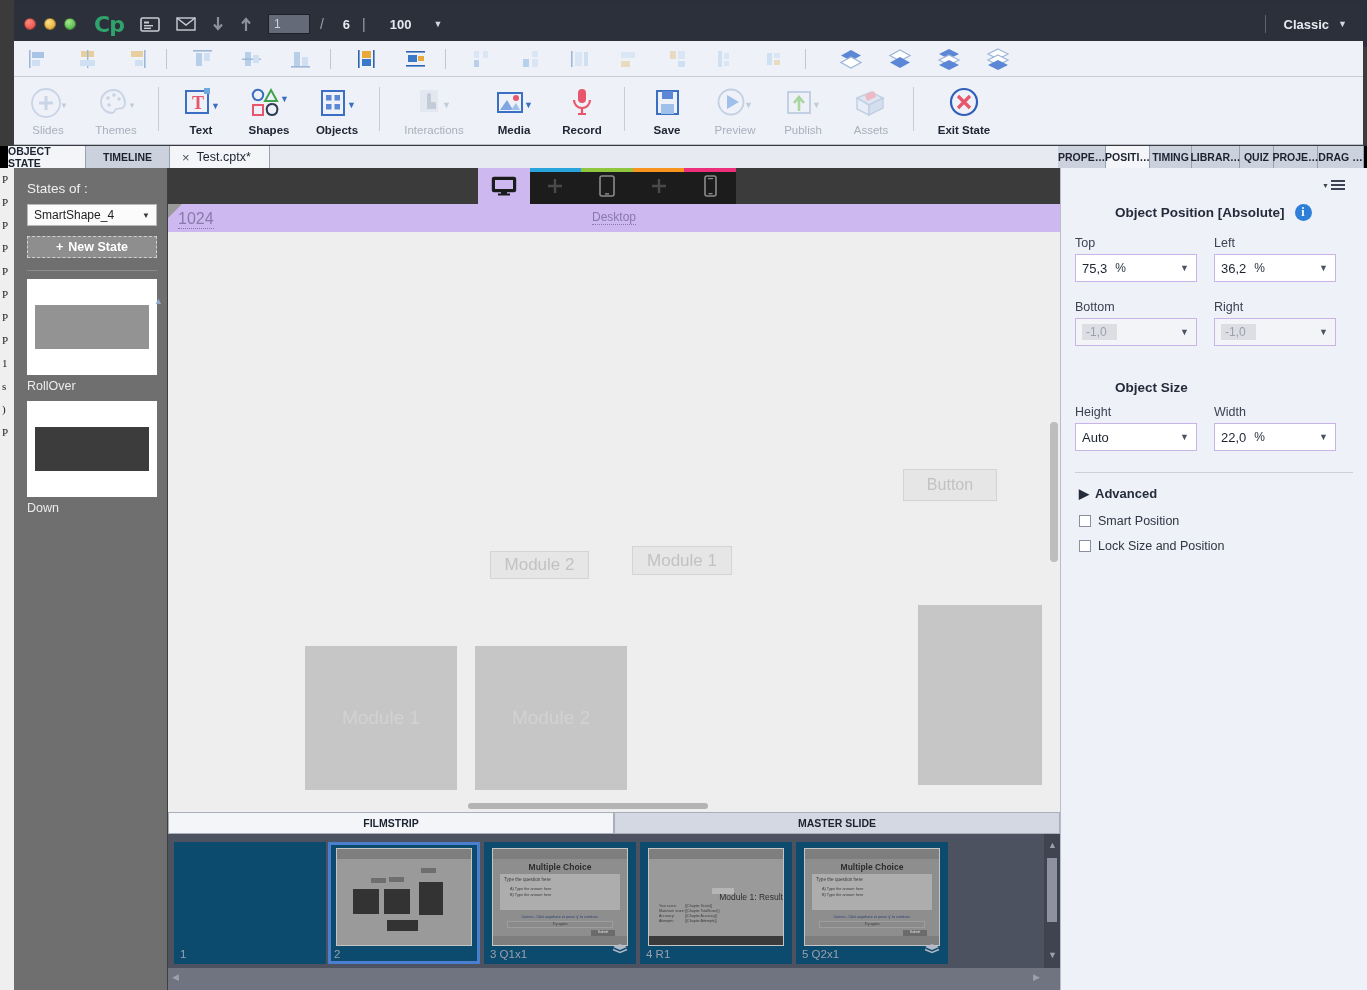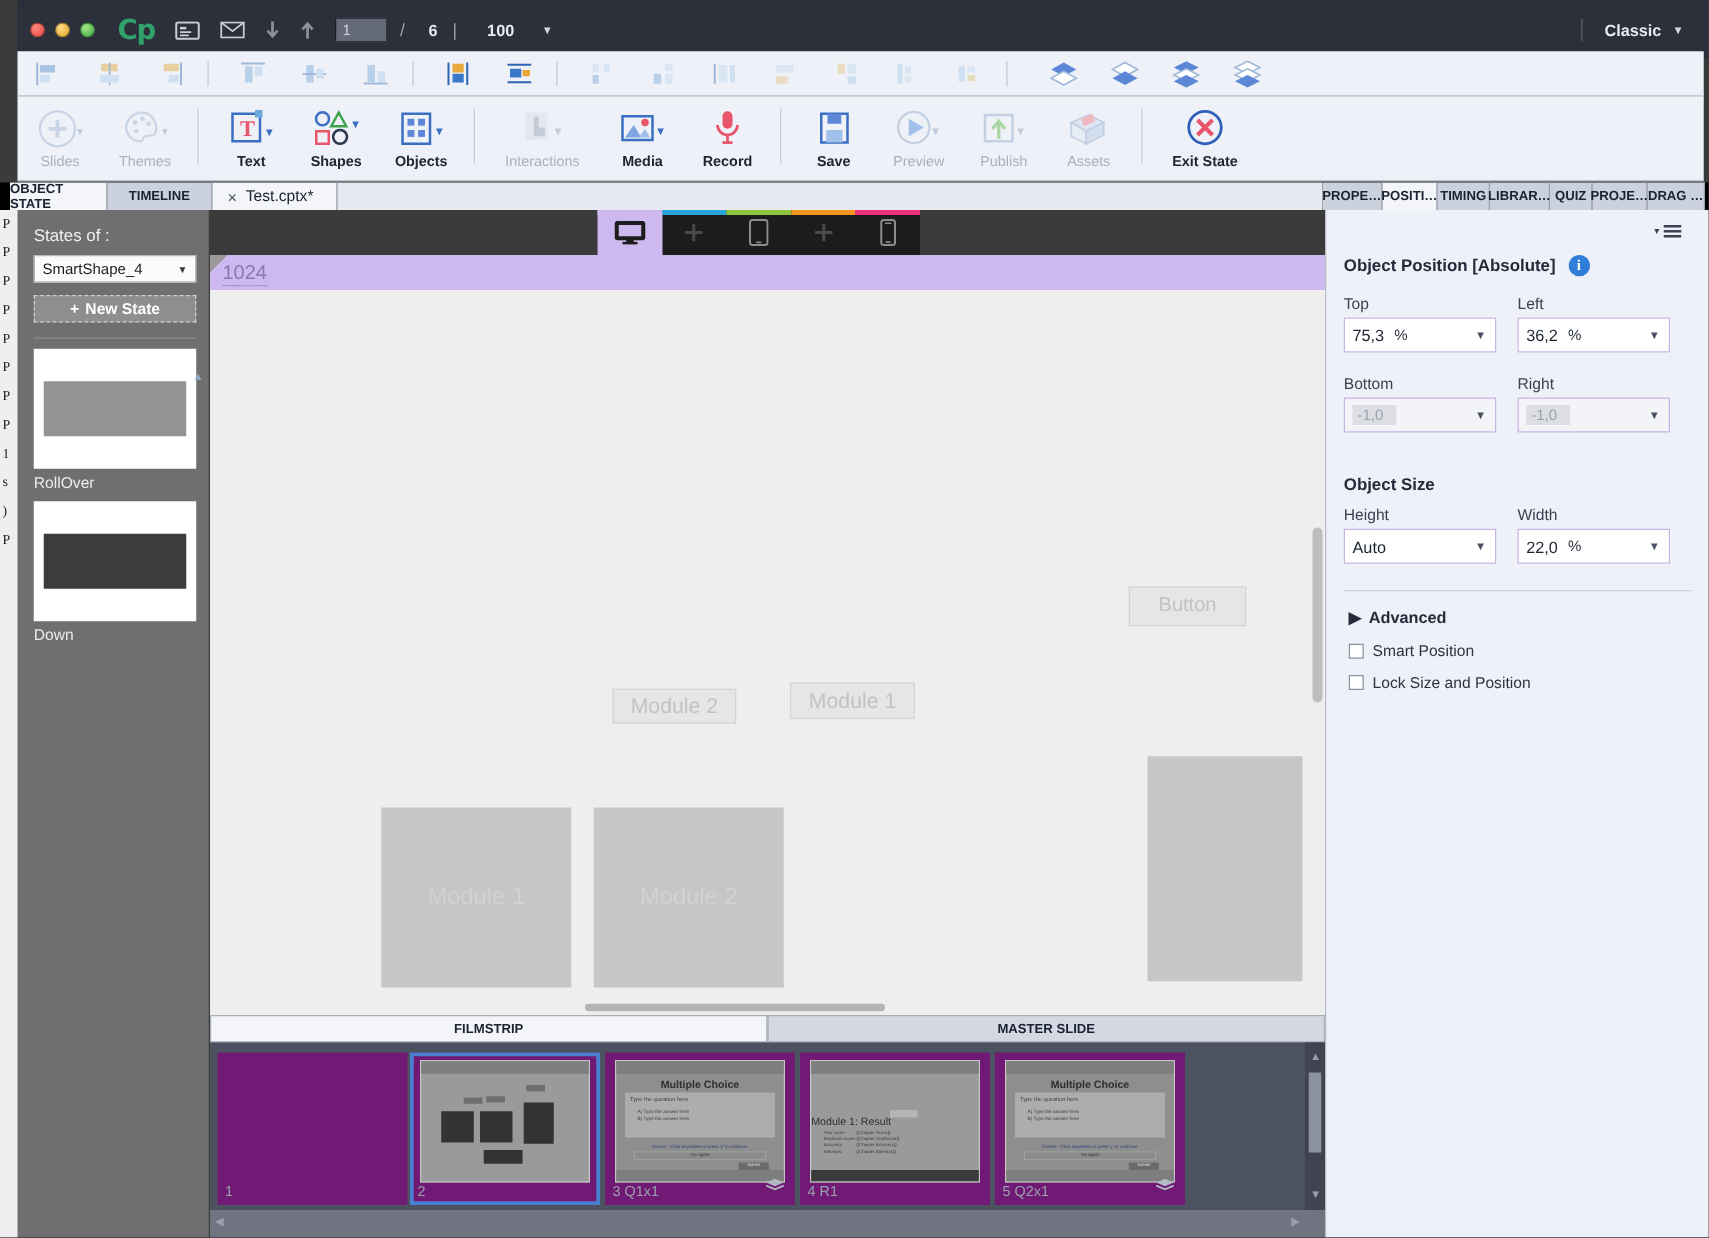--- a/index.html
+++ b/index.html
@@ -145,42 +145,42 @@
                     background:#b4b4b4; border-radius:3px; }
 
   
   .fsheader { position: absolute; left: 0; top: 644px; width: 892px; height: 22px; display:flex; }
   .fstab { flex:1; display:flex; align-items:center; justify-content:center;
            font-size:10.5px; font-weight:bold; color:#1b2230; border:1px solid #a8aeba; }
   .fstab.active { background:#f3f5f9; }
   .fstab.inactive { background:#d3d8e2; }
   .filmstrip { position: absolute; left: 0; top: 666px; width: 892px; height: 156px;
                background: #4d5260; }
-  .slide { position: absolute; top: 8px; width: 152px; height: 122px; background: #701a75; }
+  .slide { position: absolute; top: 8px; width: 152px; height: 122px; background: #0c4a6e; }
   .slide.sel { outline: 3px solid #4a7fd0; outline-offset: -3px; }
   .sl-canvas { position:absolute; left:8px; top:6px; width:136px; height:98px;
                background:#9a9a9a; border:1px solid #c5c5c5; }
   .sl-top { position:absolute; left:0; top:0; width:100%; height:10px; background:#7e7e7e; }
   .sl-bot { position:absolute; left:0; bottom:0; width:100%; height:9px; background:#7e7e7e; }
   .sl-num { position:absolute; left:6px; bottom:4px; color:#9ba0ad; font-size:11.5px; }
   .sl-qicon { position:absolute; right:8px; bottom:4px; color:#b4b9c6; }
   .fs-scroll { position:absolute; right:0; top:0; width:16px; height:156px; background:#3f4450; }
   .fs-thumb { position:absolute; left:3px; top:24px; width:10px; height:64px; background:#8d92a0; }
   .fs-up { position:absolute; left:4px; top:6px; color:#9aa0ad; font-size:9px; }
   .fs-dn { position:absolute; left:4px; bottom:30px; color:#9aa0ad; font-size:9px; }
   .fs-left { position:absolute; left:4px; bottom:8px; color:#9aa0ad; font-size:9px; }
   .fs-right { position:absolute; right:20px; bottom:8px; color:#9aa0ad; font-size:9px; }
   .bottombar { position:absolute; left:0; bottom:0; width:892px; height:22px; background:#6f7480; }
 
   
   .rightpanel { position: absolute; left: 1060px; top: 168px; width: 307px; height: 822px;
                 background: #eef1f7; border-left:1px solid #b7bdc9; }
   .rp-menu { position: absolute; right: 22px; top: 10px; display:flex; align-items:center; gap:2px; }
   .rp-menu .ln { display:block; width:14px; height:2px; background:#3c4352; margin:2px 0; }
-  .rp-sect { font-size: 13.5px; font-weight: bold; color: #242b3a; }
+  .rp-sect { font-size: 13.5px; font-weight: bold; color: #242b3a; margin-left: 40px; }
   .info-badge { width:17px; height:17px; border-radius:50%; background:#2f7fd8; color:#fff;
                 font-size:12px; font-weight:bold; display:inline-flex; align-items:center;
                 justify-content:center; font-family:"Liberation Serif", serif; }
   .fld-label { font-size: 12.5px; color: #3a4152; margin-bottom: 4px; }
   .fld { width: 122px; height: 28px; background:#fff; border:1px solid #c9b4e8;
          display:flex; align-items:center; padding: 0 6px; position:relative; }
   .fld .v { font-size: 13px; color:#1d2430; }
   .fld .u { font-size: 12px; color:#2a3140; margin-left: 8px; }
   .fld .cv { position:absolute; right:7px; font-size:9px; color:#4a5263; }
   .fld.disabled { background:#f3f4f8; }
@@ -632,20 +632,21 @@
               <rect x="4" y="3" width="5" height="1.2" fill="#8c8c8c"></rect>
               <rect x="4.5" y="18" width="4" height="1.3" fill="#8c8c8c"></rect>
             </svg>
         </div>
       </div>
     </div>
 
     <div class="ruler">
       <div class="corner"></div>
       <div class="rl">1024</div>
+      <div class="rc"><span>Desktop</span></div>
     </div>
 
     <div class="stage">
       <div class="btnph" style="left:735px; top:237px; width:94px; height:32px">
         <span>Button</span>
       </div>
       <div class="btnph" style="left:322px; top:319px; width:99px; height:28px; font-size:17px">
         <span>Module 2</span>
       </div>
       <div class="btnph" style="left:464px; top:314px; width:100px; height:29px; font-size:17px">
@@ -712,21 +713,21 @@
               <path d="M8 1 L15 4 L8 7 L1 4 Z" fill="#b4b9c6"></path>
               <path d="M1 6.5 L8 9.5 L15 6.5" fill="none" stroke="#b4b9c6" stroke-width="1.4"></path>
             </svg>
         </div>
       </div>
 
       <div class="slide" style="left:472px">
         <div class="sl-canvas">
           <div class="sl-top"></div>
           <div class="sl-bot" style="background:#3a3a3a"></div>
-          <div style="position:absolute;left:0;right:0;top:43px;text-align:left;font-size:8.5px;color:#2e2e2e">Module 1: Result</div>
+          <div style="position:absolute;left:0;right:0;top:43px;text-align:right;font-size:8.5px;color:#2e2e2e">Module 1: Result</div>
           <div style="position:absolute;left:63px;top:39px;width:22px;height:6px;background:#b5b5b5"></div>
           <div style="position:absolute;left:10px;top:55px;font-size:3.5px;color:#3a3a3a;line-height:5px">
             <div><span style="display:inline-block;width:26px">Your score:</span><span>{{Chapter Score}}</span></div>
             <div><span style="display:inline-block;width:26px">Maximum score:</span><span>{{Chapter TotalScore}}</span></div>
             <div><span style="display:inline-block;width:26px">Accuracy:</span><span>{{Chapter Accuracy}}</span></div>
             <div><span style="display:inline-block;width:26px">Attempts:</span><span>{{Chapter Attempts}}</span></div>
           </div>
         </div>
         <div class="sl-num"><span>4</span> <span>R1</span></div>
       </div>

